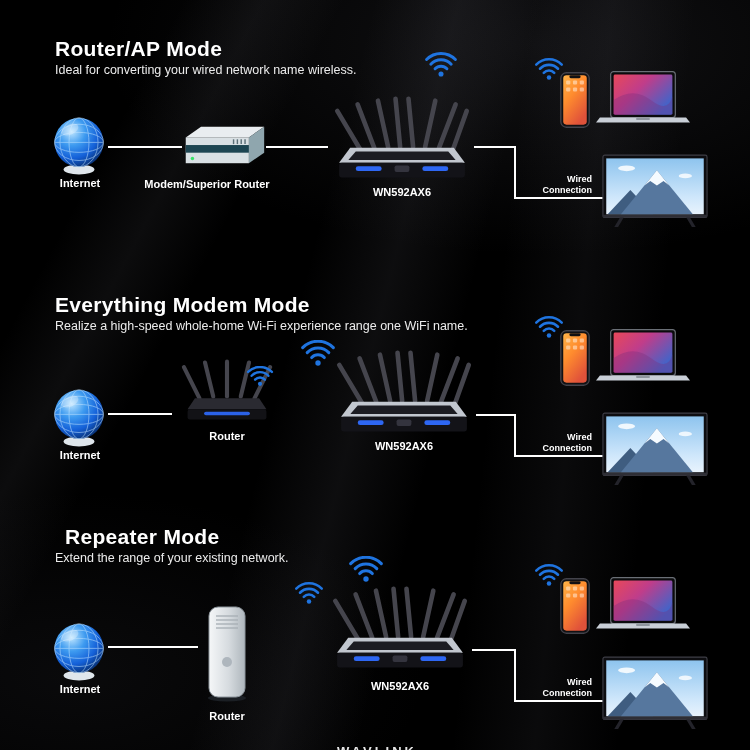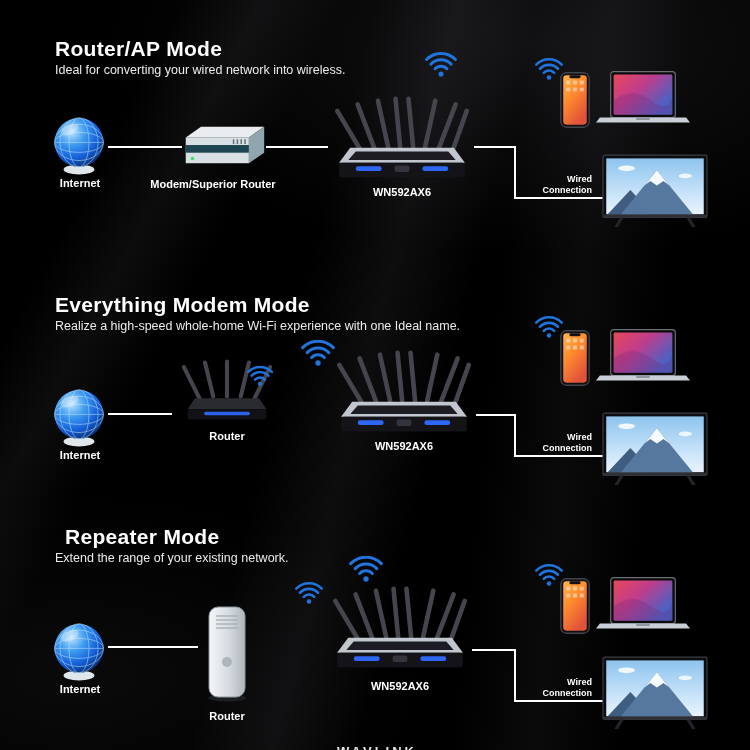--- a/index.html
+++ b/index.html
@@ -171,33 +171,33 @@
         <ellipse cx="88" cy="23" rx="7" ry="2.5" fill="#ffffff" opacity="0.8"></ellipse>
         <rect x="1" y="64" width="110" height="3" fill="#2e2e35"></rect>
         <polygon points="19,67 23,67 17,77 13,77" fill="#23232a"></polygon>
         <polygon points="89,67 93,67 99,77 95,77" fill="#23232a"></polygon>
       </symbol>
     </defs>
   </svg>
 
   <section>
     <h2 class="abs title" style="left:55px;top:20px;">Router/AP Mode</h2>
-    <p class="abs subtitle" style="left:55px;top:50px;">Ideal for converting your wired network into wireless.</p>
+    <p class="abs subtitle" style="left:55px;top:50px;">Ideal for converting your wired network name wireless.</p>
 
     <svg class="abs" style="left:50px;top:114px;width:58px;height:64px;">
         <use href="#sym-globe" width="100%" height="100%"></use>
       </svg>
     <div class="abs dev-label" style="left:40px;top:177px;width:80px;">Internet</div>
 
     <div class="abs hline" style="left:108px;top:146px;width:74px;"></div>
 
     <svg class="abs" style="left:180px;top:122px;width:88px;height:48px;">
         <use href="#sym-modem" width="100%" height="100%"></use>
       </svg>
-    <div class="abs dev-label" style="left:133px;top:178px;width:160px;">Modem/Superior Router</div>
+    <div class="abs dev-label" style="left:127px;top:178px;width:160px;">Modem/Superior Router</div>
 
     <div class="abs hline" style="left:266px;top:146px;width:62px;"></div>
 
     <svg class="abs" style="left:424px;top:52px;width:34px;height:26px;">
         <use href="#sym-wifi" width="100%" height="100%"></use>
       </svg>
     <svg class="abs" style="left:328px;top:96px;width:148px;height:88px;">
         <use href="#sym-router-big" width="100%" height="100%"></use>
       </svg>
     <div class="abs dev-label" style="left:352px;top:186px;width:100px;">WN592AX6</div>
@@ -219,21 +219,21 @@
     <svg class="abs" style="left:596px;top:70px;width:94px;height:58px;">
         <use href="#sym-laptop" width="100%" height="100%"></use>
       </svg>
     <svg class="abs" style="left:602px;top:154px;width:106px;height:76px;">
         <use href="#sym-tv" width="100%" height="100%"></use>
       </svg>
   </section>
 
   <section>
     <h2 class="abs title" style="left:55px;top:276px;">Everything Modem Mode</h2>
-    <p class="abs subtitle" style="left:55px;top:306px;">Realize a high-speed whole-home Wi-Fi experience with one Ideal name.</p>
+    <p class="abs subtitle" style="left:55px;top:306px;">Realize a high-speed whole-home Wi-Fi experience range one WiFi name.</p>
 
     <svg class="abs" style="left:50px;top:386px;width:58px;height:64px;">
         <use href="#sym-globe" width="100%" height="100%"></use>
       </svg>
     <div class="abs dev-label" style="left:40px;top:449px;width:80px;">Internet</div>
 
     <div class="abs hline" style="left:108px;top:413px;width:64px;"></div>
 
     <svg class="abs" style="left:172px;top:358px;width:110px;height:66px;">
         <use href="#sym-router-small" width="100%" height="100%"></use>

